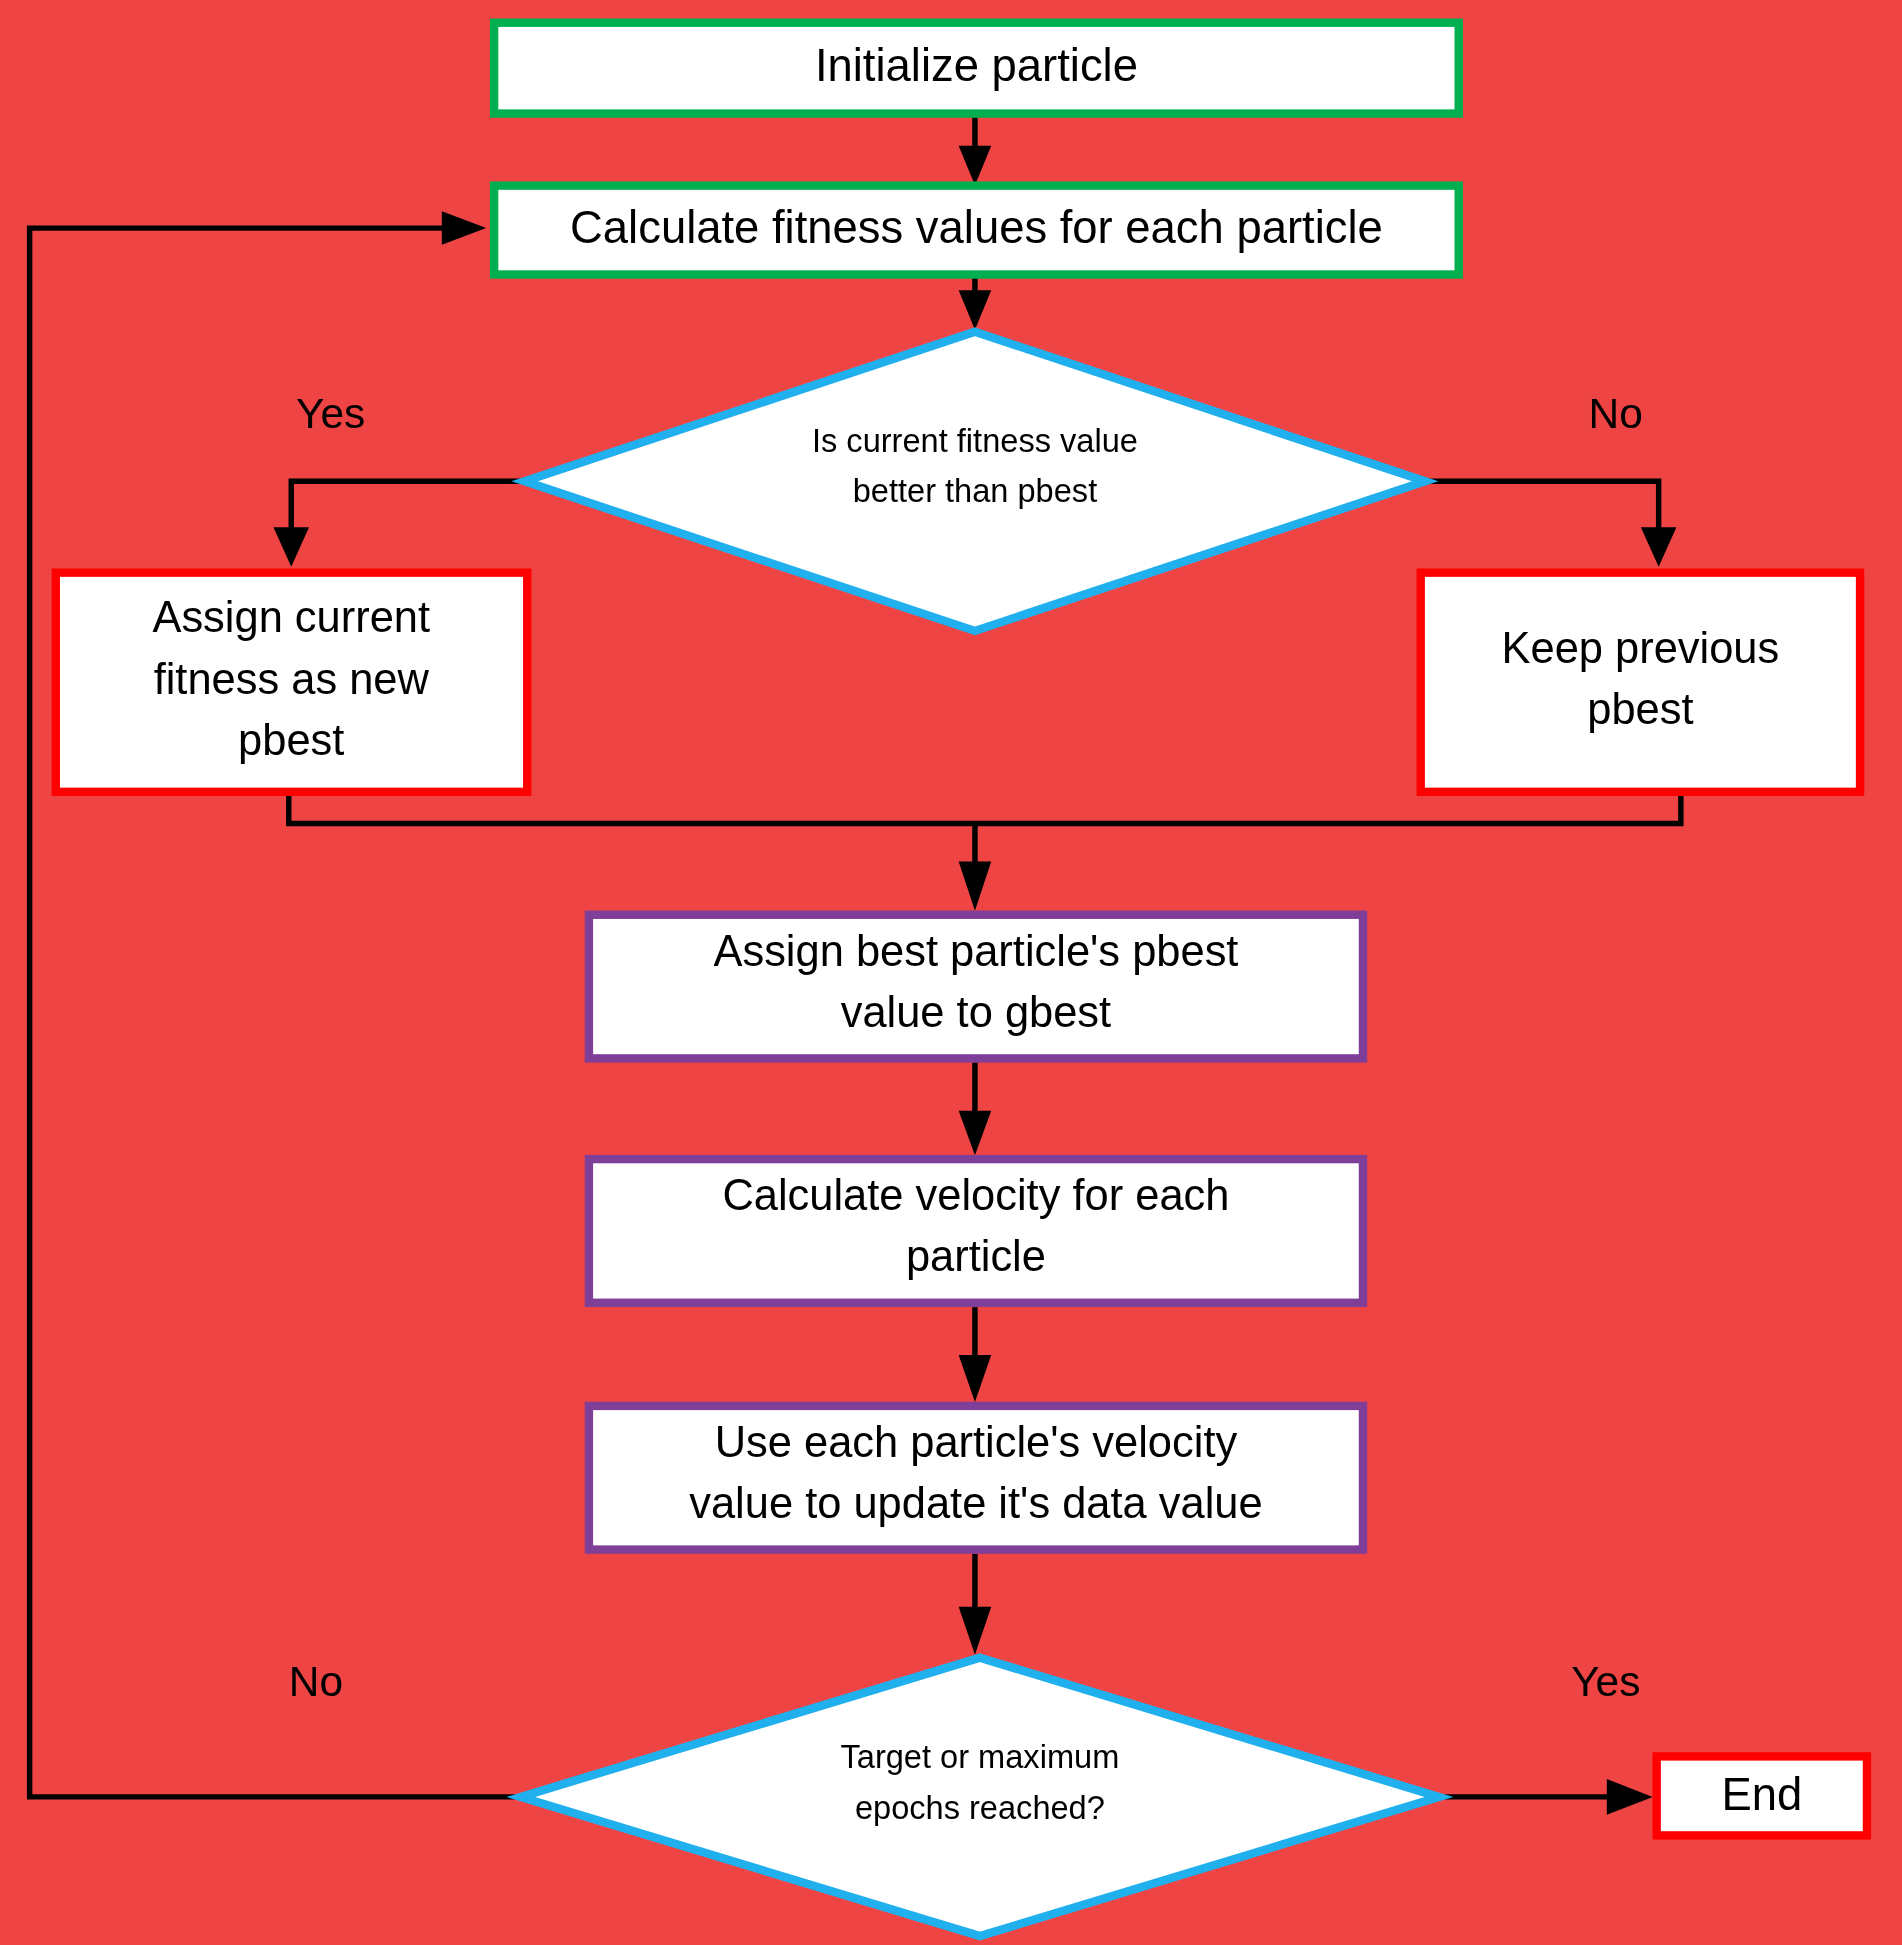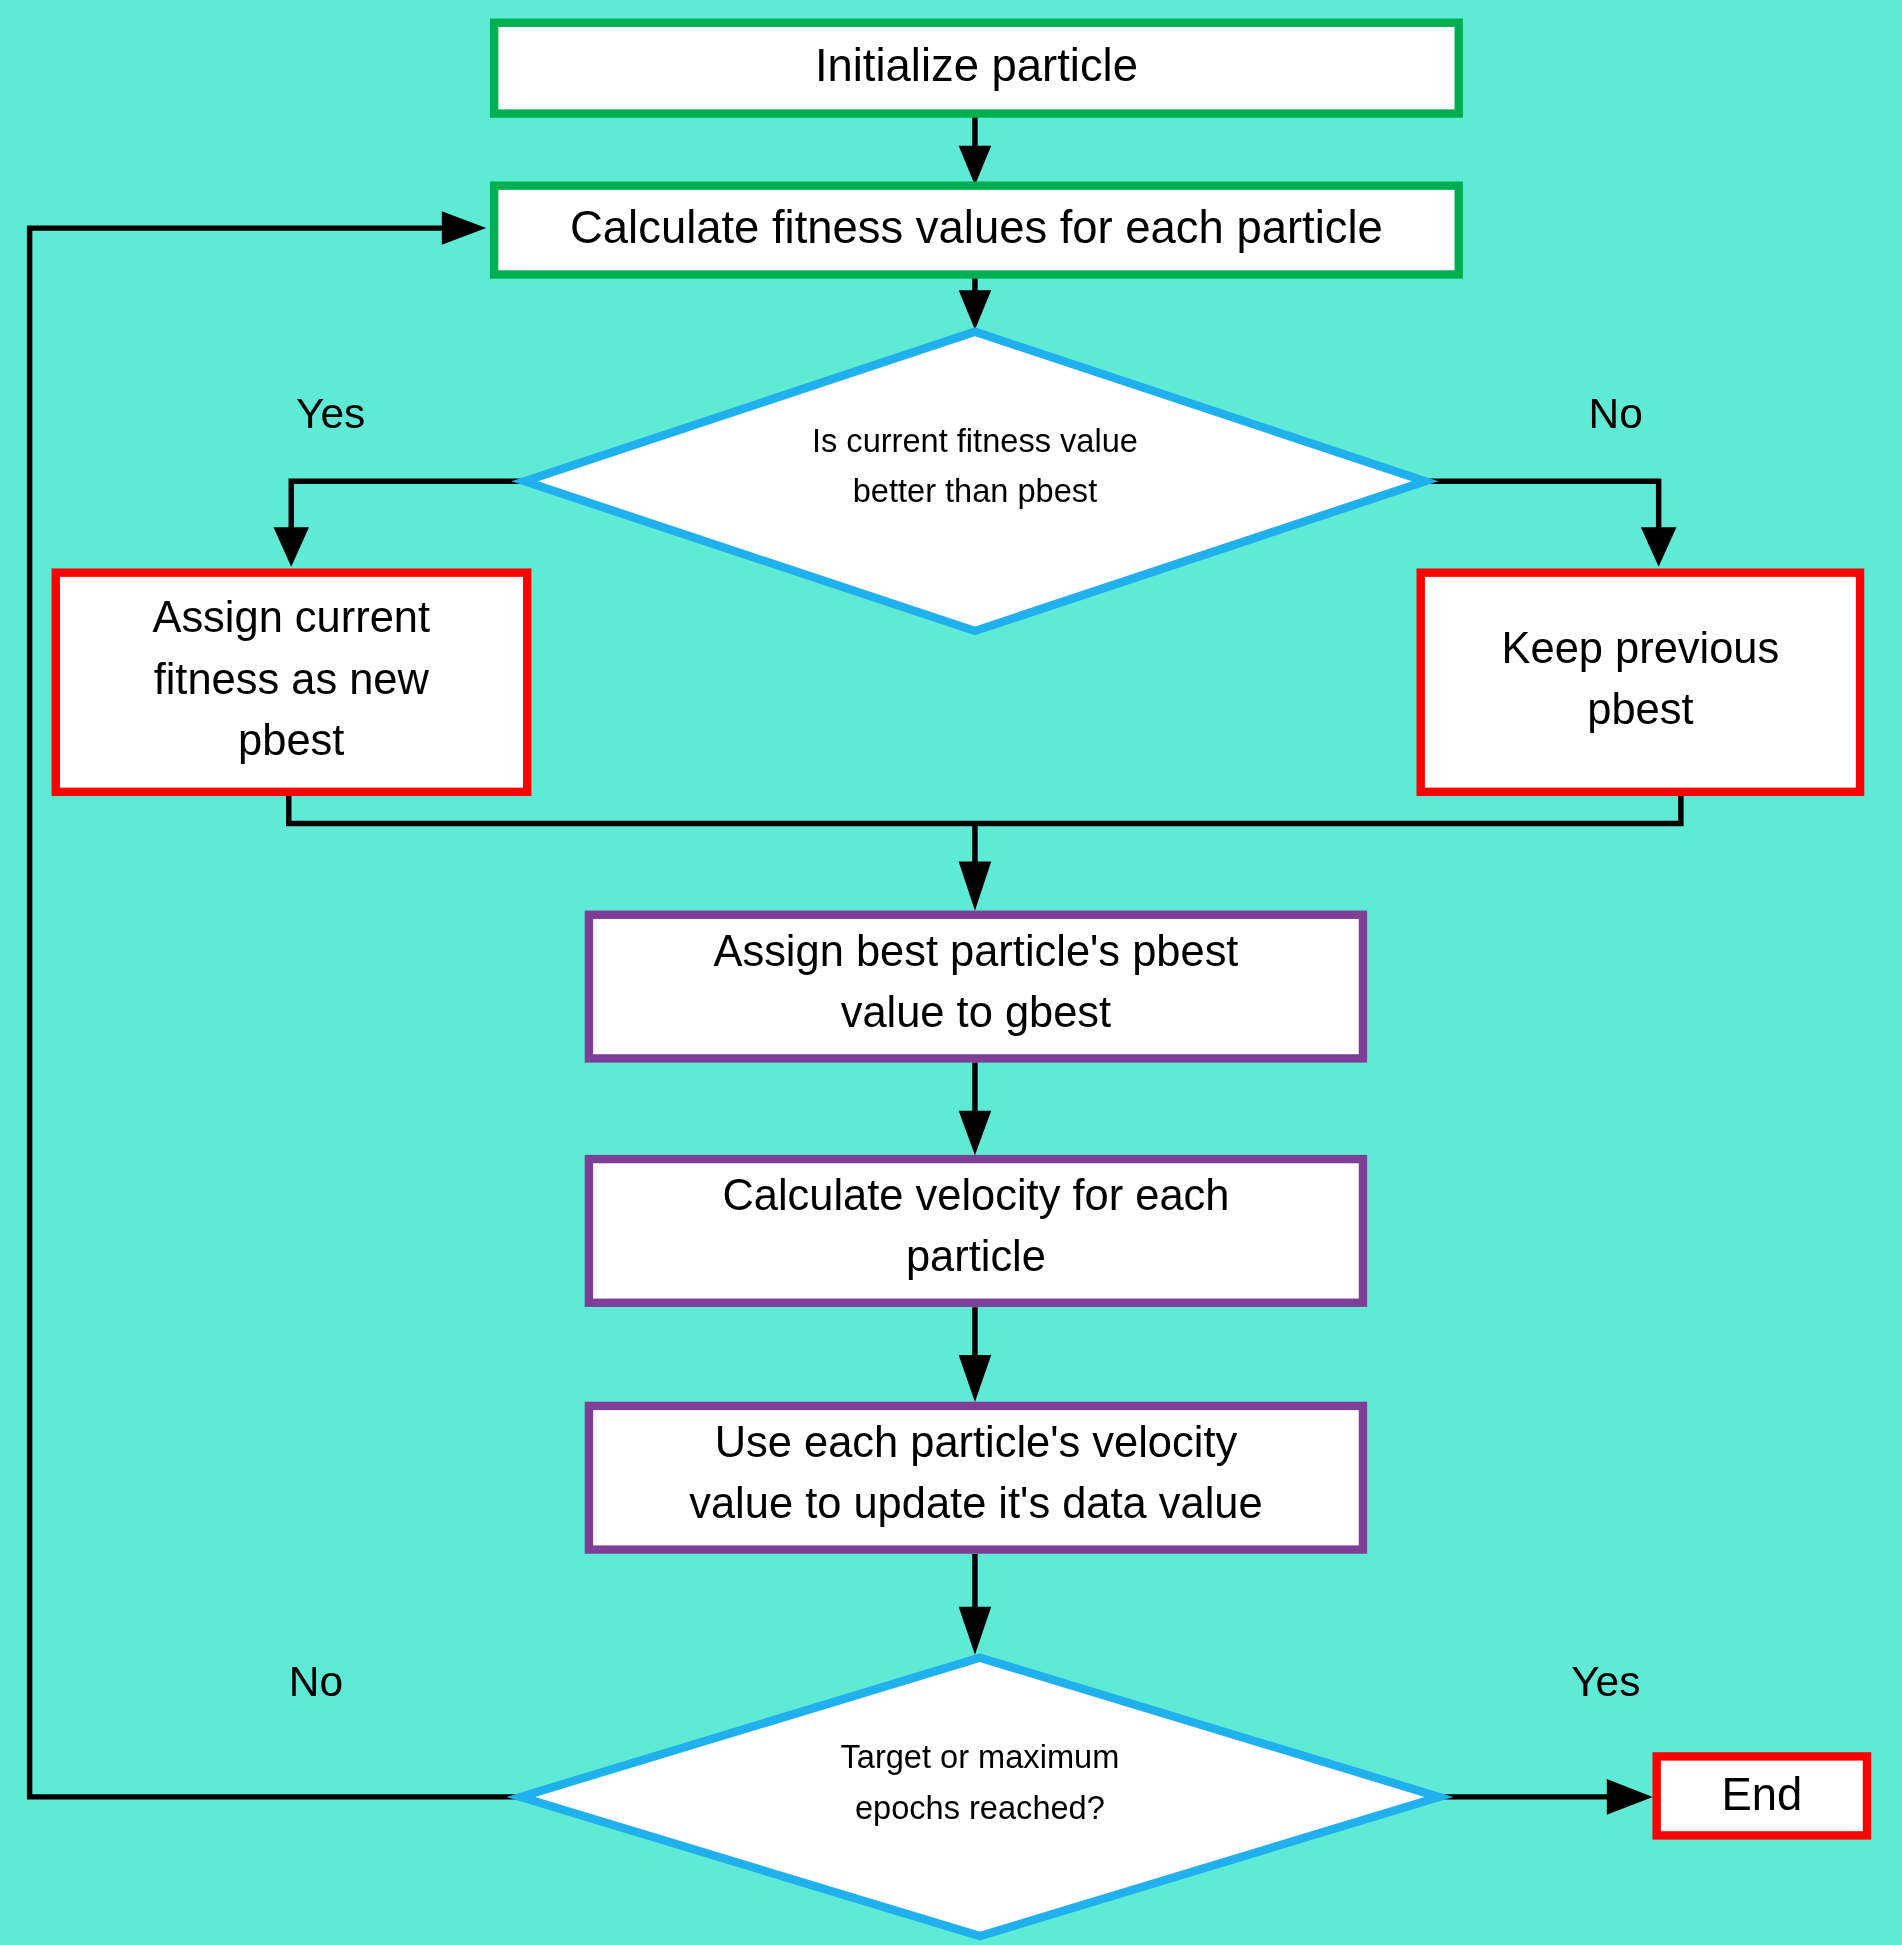--- a/index.html
+++ b/index.html
@@ -7,21 +7,21 @@
     padding: 0;
     background: #ffffff;
   }
   body {
     font-family: "Liberation Sans", sans-serif;
   }
   #flowchart-root {
     position: relative;
     width: 1903px;
     height: 1946px;
-    background: #5eead4;
+    background: #ef4444;
     overflow: hidden;
   }
   svg.fc {
     display: block;
     width: 1903px;
     height: 1946px;
   }
   .node-text {
     font-family: "Liberation Sans", sans-serif;
     fill: #000000;

